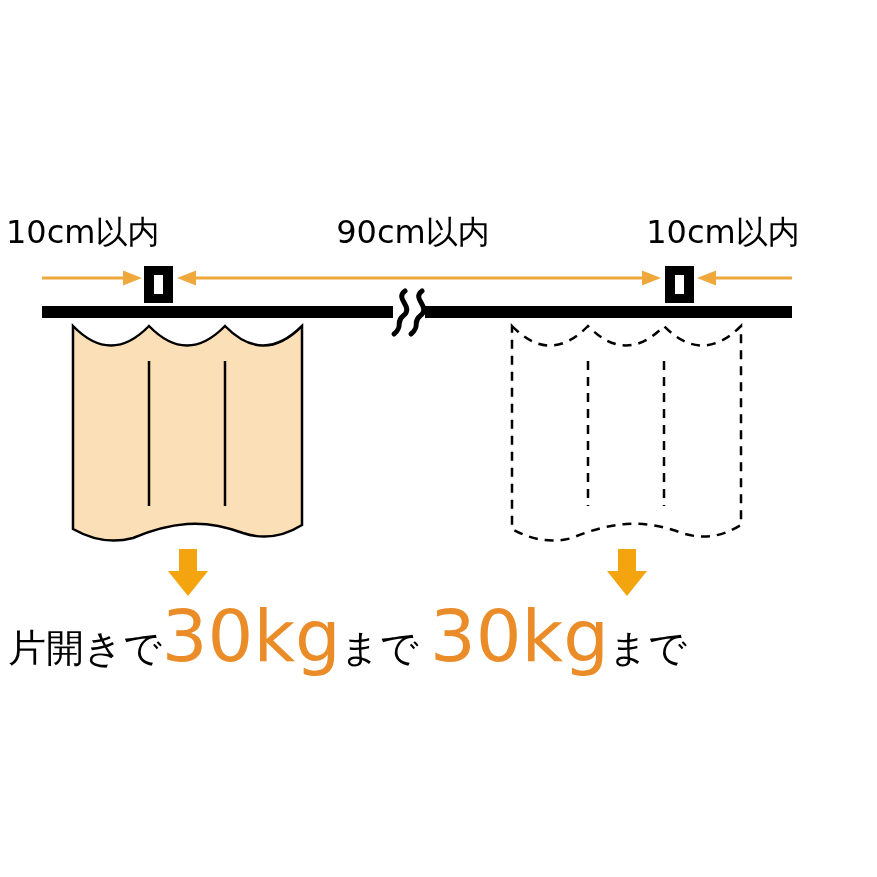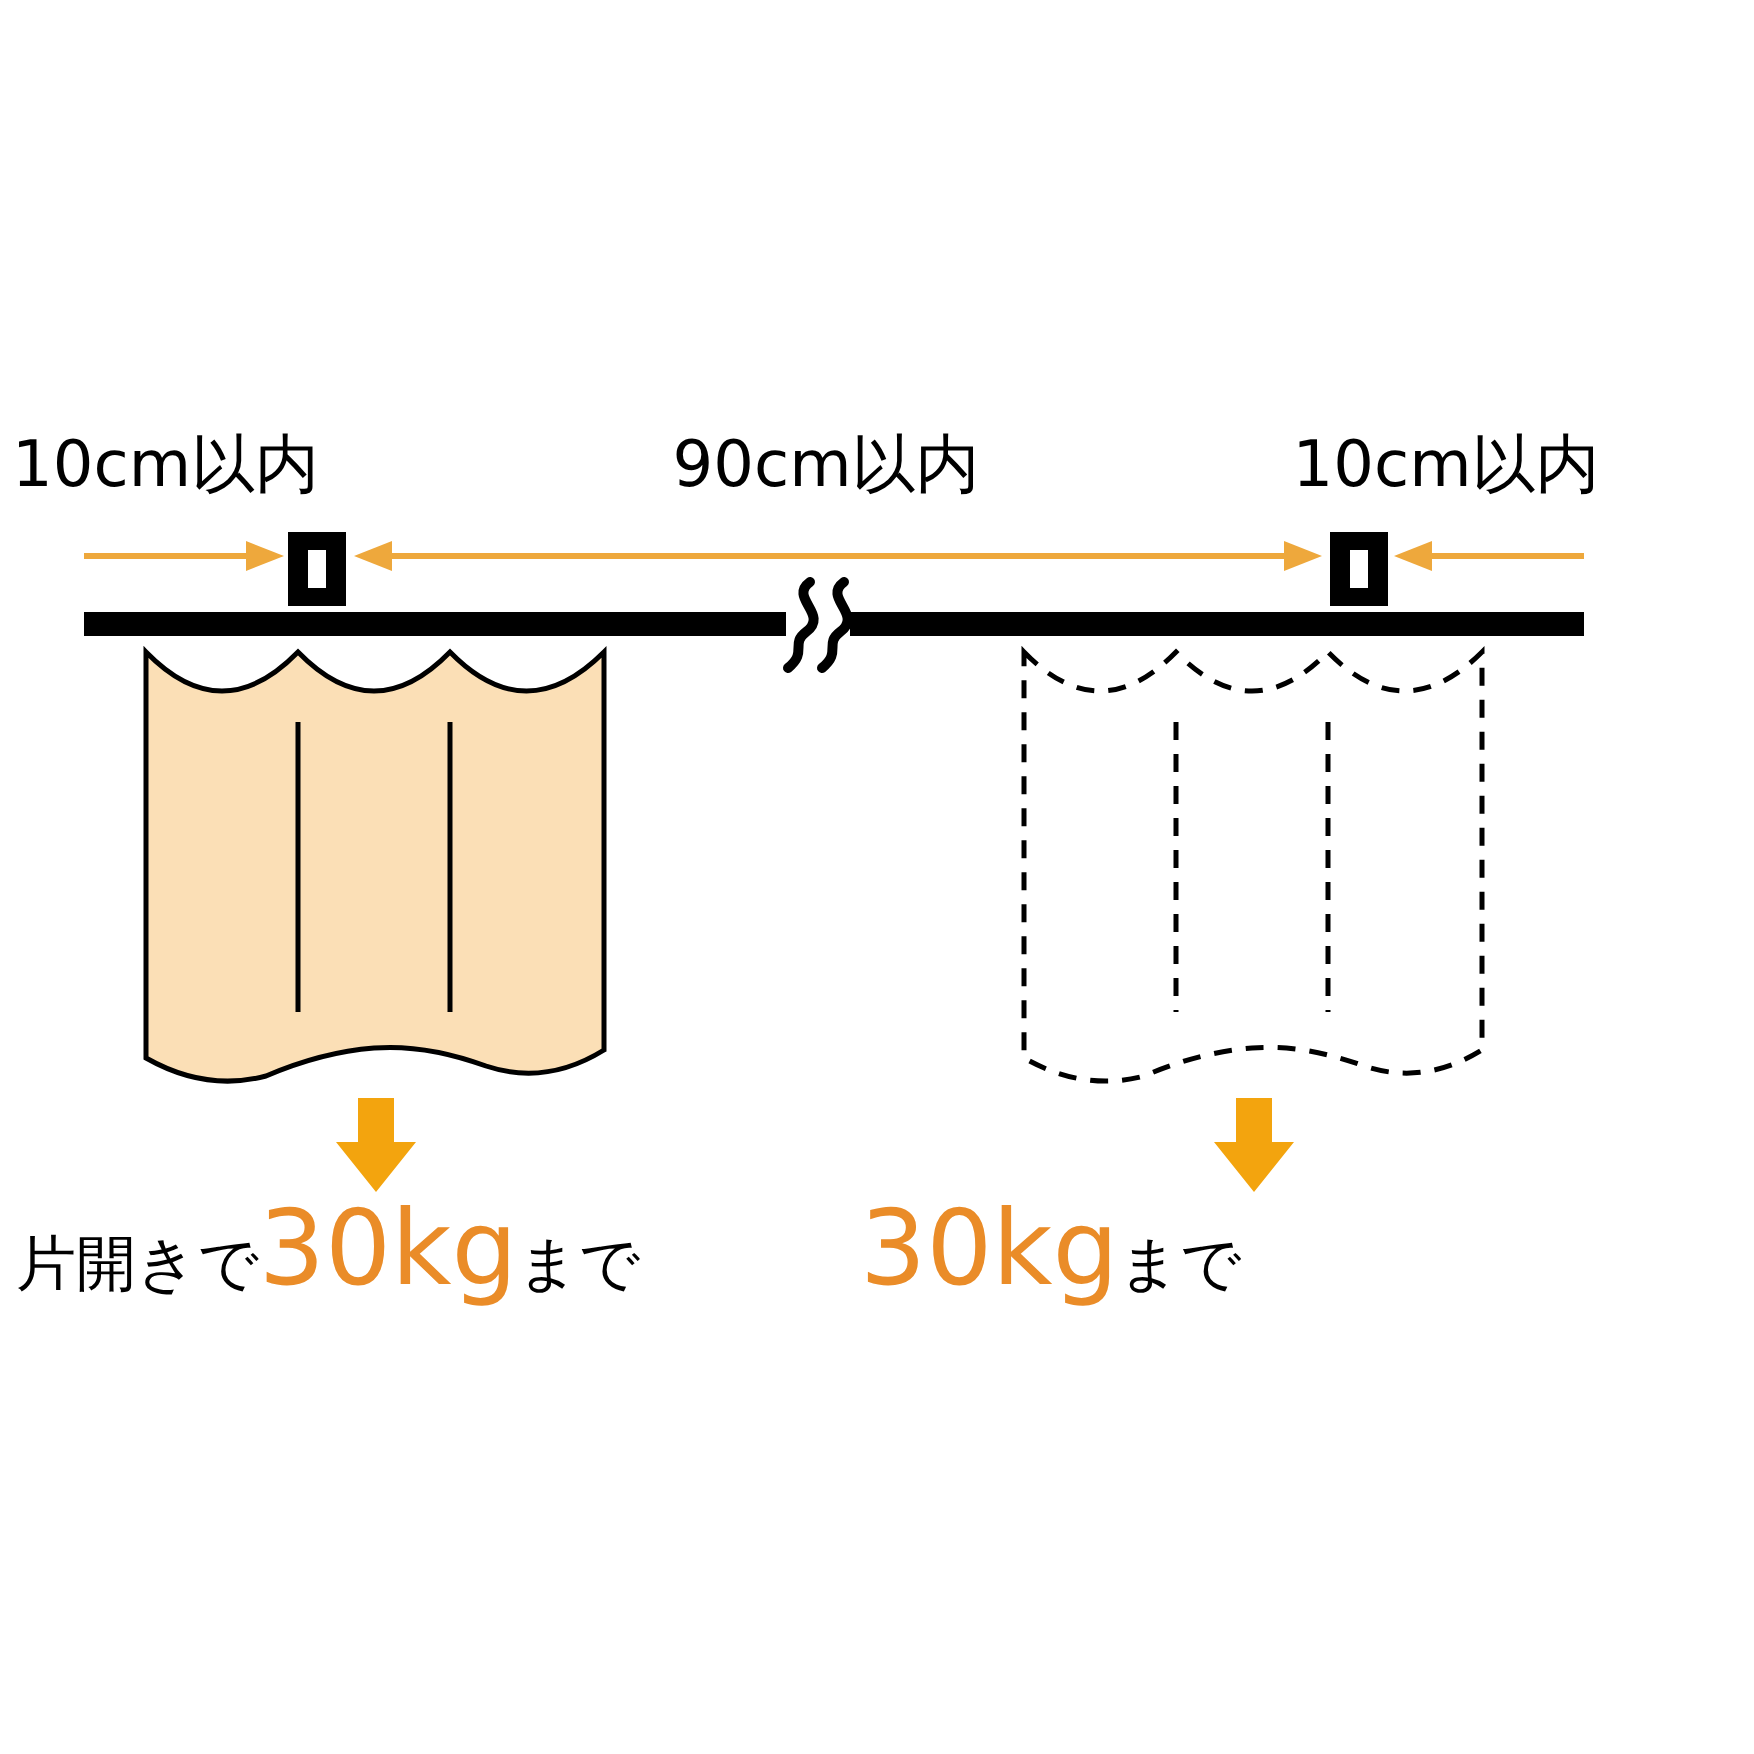--- a/index.html
+++ b/index.html
@@ -38,26 +38,26 @@
   .caption {
     position: absolute;
     top: 597px;
     display: flex;
     align-items: baseline;
     white-space: nowrap;
   }
   .caption-left  { left: 8px; }
   .caption-right { left: 430px; }
   .cap-black {
-    font-size: 30px;
+    font-size: 38px;
     line-height: 1.25;
     color: var(--ink, #000);
   }
   .cap-orange {
-    font-size: 52px;
+    font-size: 72px;
     line-height: 1.1;
     color: var(--weight-highlight, #EA8C28);
   }
 
   
   .rail        { fill: var(--ink, #000); }
   .bracket     { fill: var(--ink, #000); }
   .bracket-slot{ fill: #ffffff; }
   .squiggle    { fill: none; stroke: var(--ink, #000); stroke-width: 5; stroke-linecap: round; }
   .measure-line{ stroke: var(--measure-arrow, #EEA83C); stroke-width: 3; }

